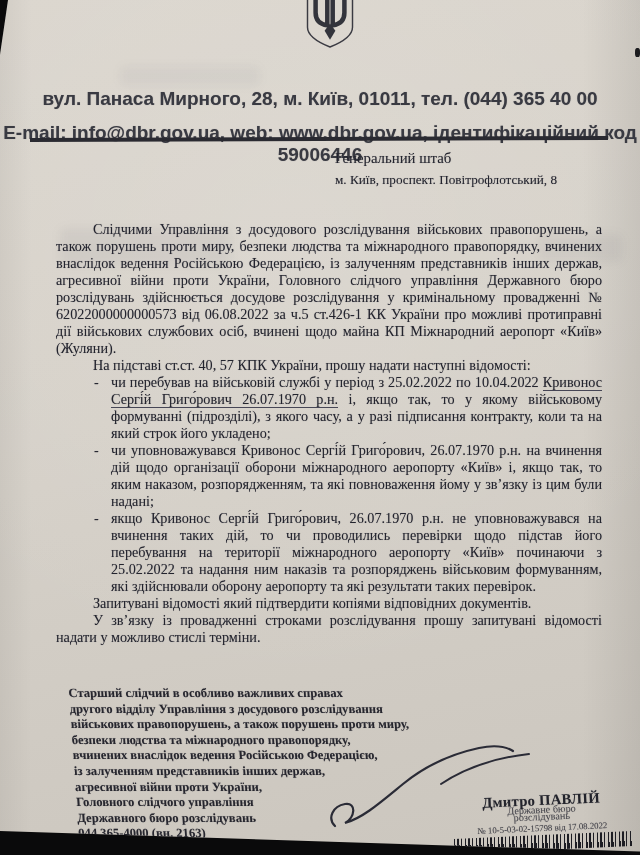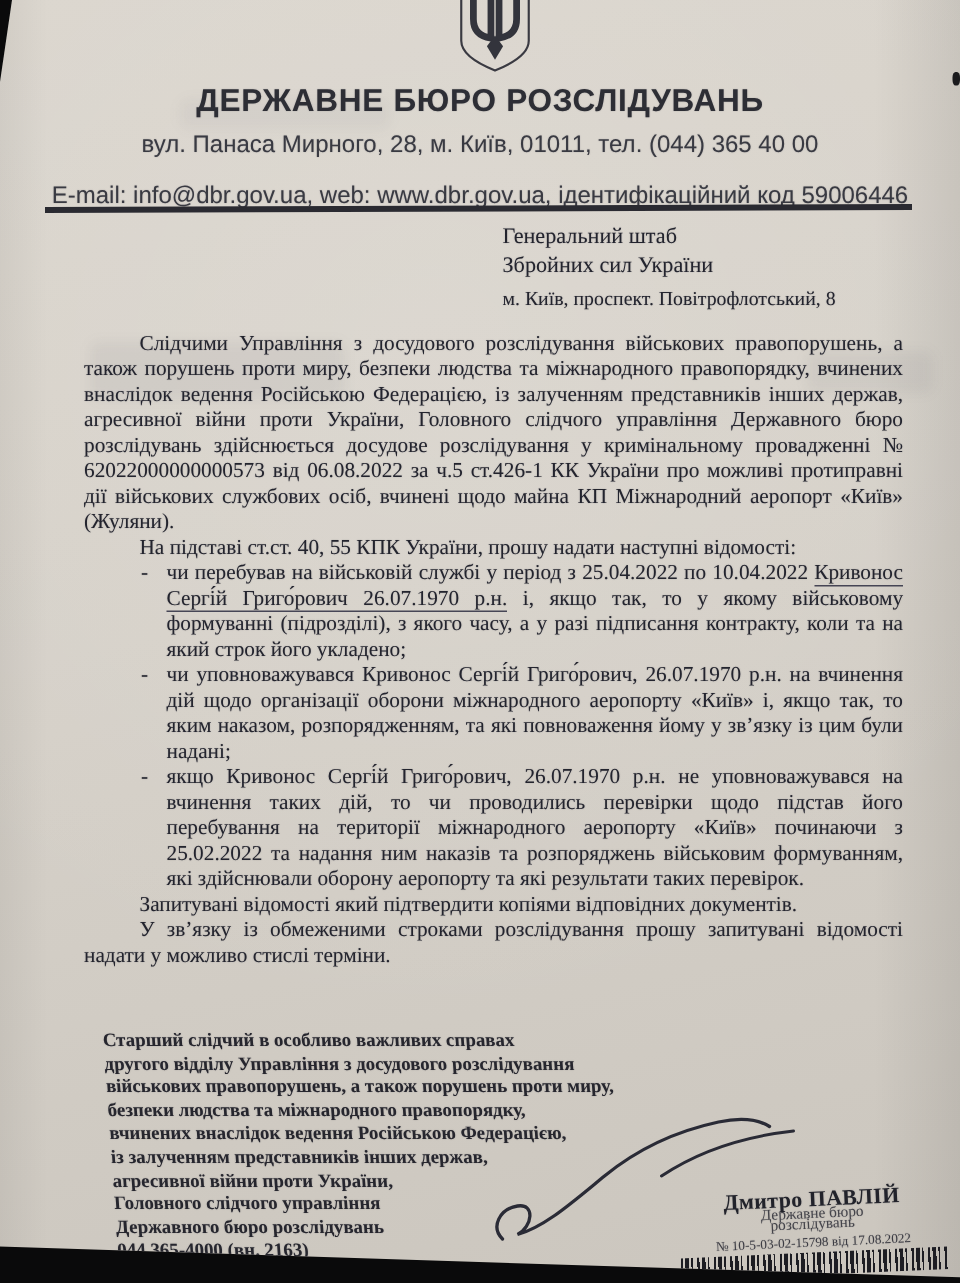--- a/index.html
+++ b/index.html
@@ -13,21 +13,21 @@
       linear-gradient(to right, rgba(0,0,0,0.05), transparent 5%, transparent 91%, rgba(0,0,0,0.08)),
       linear-gradient(168deg, #dbd6ce 0%, #d6d1c9 45%, #cbc6be 100%);
     color:#23242e;
     text-shadow:0 0 1px rgba(40,40,55,0.28);
   }
   .emblem { position:absolute; left:303px; top:-9px; }
   .org-name { position:absolute; top:56px; left:0; right:0; text-align:center;
     font-family:"Liberation Sans", sans-serif; font-weight:bold; font-size:21px;
     letter-spacing:0.5px; color:#2d2e35; }
   .addr { position:absolute; left:0; right:0; text-align:center;
-    font-family:"Liberation Sans", sans-serif; font-size:16px; color:#393a42; }
+    font-family:"Liberation Sans", sans-serif; font-size:19px; color:#393a42;font-weight:bold; }
   .addr1 { top:88px; } .addr2 { top:105px; } .addr3 { top:122px; }
   .rule { position:absolute; top:137px; left:30px; width:578px; height:3.5px;
     background:#2a2a31; transform:rotate(-0.2deg); }
   .recipient { position:absolute; left:335px; top:149px; line-height:19px; }
   .recipient .r-bold { font-weight:normal; font-size:14.8px; }
   .recipient .r-small { font-size:13.2px; margin-top:2px; }
   .doc-body { position:absolute; left:56px; top:211px; width:546px;
     font-size:14.2px; line-height:17px; text-align:justify;margin-top:10px; }
   .para { text-indent:37px; }
   .bullets { margin-left:38px; }
@@ -67,52 +67,50 @@
   <div class="smudge smudge-3"></div>
 
   <div class="emblem">
     <svg width="54" height="58" viewBox="0 0 60 64">
       <path d="M5 -8 H55 V40 Q55 52 30 62 Q5 52 5 40 Z" fill="none" stroke="#3a3a42" stroke-width="1.6"></path>
       <path d="M14 -8 V24 Q14 36 27 38 L27 -8 M33 -8 L33 38 Q46 36 46 24 V-8" fill="none" stroke="#33343c" stroke-width="5"></path>
       <path d="M30 36 L36 44 L30 54 L24 44 Z" fill="#33343c"></path>
     </svg>
   </div>
 
-  <div class="org-name">ДЕРЖАВНЕ БЮРО РОЗСЛІДУВАНЬ</div>
   <div class="addr addr1">вул. Панаса Мирного, 28, м. Київ, 01011, тел. (044) 365 40 00</div>
   <div class="addr addr3">E-mail: info@dbr.gov.ua, web: www.dbr.gov.ua, ідентифікаційний код 59006446</div>
   <div class="rule"></div>
 
   <div class="recipient">
     <div class="r-bold">Генеральний штаб</div>
-    <div class="r-bold">Збройних сил України</div>
     <div class="r-small">м. Київ, проспект. Повітрофлотський, 8</div>
   </div>
 
   <div class="doc-body">
     <p class="para">Слідчими Управління з досудового розслідування військових правопорушень, а також порушень проти миру, безпеки людства та міжнародного правопорядку, вчинених внаслідок ведення Російською Федерацією, із залученням представників інших держав, агресивної війни проти України, Головного слідчого управління Державного бюро розслідувань здійснюється досудове розслідування у кримінальному провадженні № 62022000000000573 від 06.08.2022 за ч.5 ст.426-1 КК України про можливі протиправні дії військових службових осіб, вчинені щодо майна КП Міжнародний аеропорт «Київ» (Жуляни).</p>
-    <p class="para">На підставі ст.ст. 40, 55 КПК України, прошу надати наступні відомості:</p>
+    <p class="para">На підставі ст.ст. 40, 57 КПК України, прошу надати наступні відомості:</p>
 
     <div class="bullets">
       <div class="bullet">
         <span class="marker">-</span>
-        <span class="b-text"><span>чи перебував на військовій службі у період з 25.04.2022 по 10.04.2022 </span><span class="u-name">Кривонос Сергі́й Григо́рович 26.07.1970 р.н.</span><span> і, якщо так, то у якому військовому формуванні (підрозділі), з якого часу, а у разі підписання контракту, коли та на який строк його укладено;</span></span>
+        <span class="b-text"><span>чи перебував на військовій службі у період з 25.02.2022 по 10.04.2022 </span><span class="u-name">Кривонос Сергі́й Григо́рович 26.07.1970 р.н.</span><span> і, якщо так, то у якому військовому формуванні (підрозділі), з якого часу, а у разі підписання контракту, коли та на який строк його укладено;</span></span>
       </div>
       <div class="bullet">
         <span class="marker">-</span>
         <span class="b-text">чи уповноважувався Кривонос Сергі́й Григо́рович, 26.07.1970 р.н. на вчинення дій щодо організації оборони міжнародного аеропорту «Київ» і, якщо так, то яким наказом, розпорядженням, та які повноваження йому у зв’язку із цим були надані;</span>
       </div>
       <div class="bullet">
         <span class="marker">-</span>
         <span class="b-text">якщо Кривонос Сергі́й Григо́рович, 26.07.1970 р.н. не уповноважувався на вчинення таких дій, то чи проводились перевірки щодо підстав його перебування на території міжнародного аеропорту «Київ» починаючи з 25.02.2022 та надання ним наказів та розпоряджень військовим формуванням, які здійснювали оборону аеропорту та які результати таких перевірок.</span>
       </div>
     </div>
 
     <p class="para">Запитувані відомості який підтвердити копіями відповідних документів.</p>
-    <p class="para">У зв’язку із обмеженими строками розслідування прошу запитувані відомості надати у можливо стислі терміни.</p>
+    <p class="para">У зв’язку із провадженні строками розслідування прошу запитувані відомості надати у можливо стислі терміни.</p>
   </div>
 
   <div class="sig-block">
     <div>Старший слідчий в особливо важливих справах</div>
     <div>другого відділу Управління з досудового розслідування</div>
     <div>військових правопорушень, а також порушень проти миру,</div>
     <div>безпеки людства та міжнародного правопорядку,</div>
     <div>вчинених внаслідок ведення Російською Федерацією,</div>
     <div>із залученням представників інших держав,</div>
     <div>агресивної війни проти України,</div>

